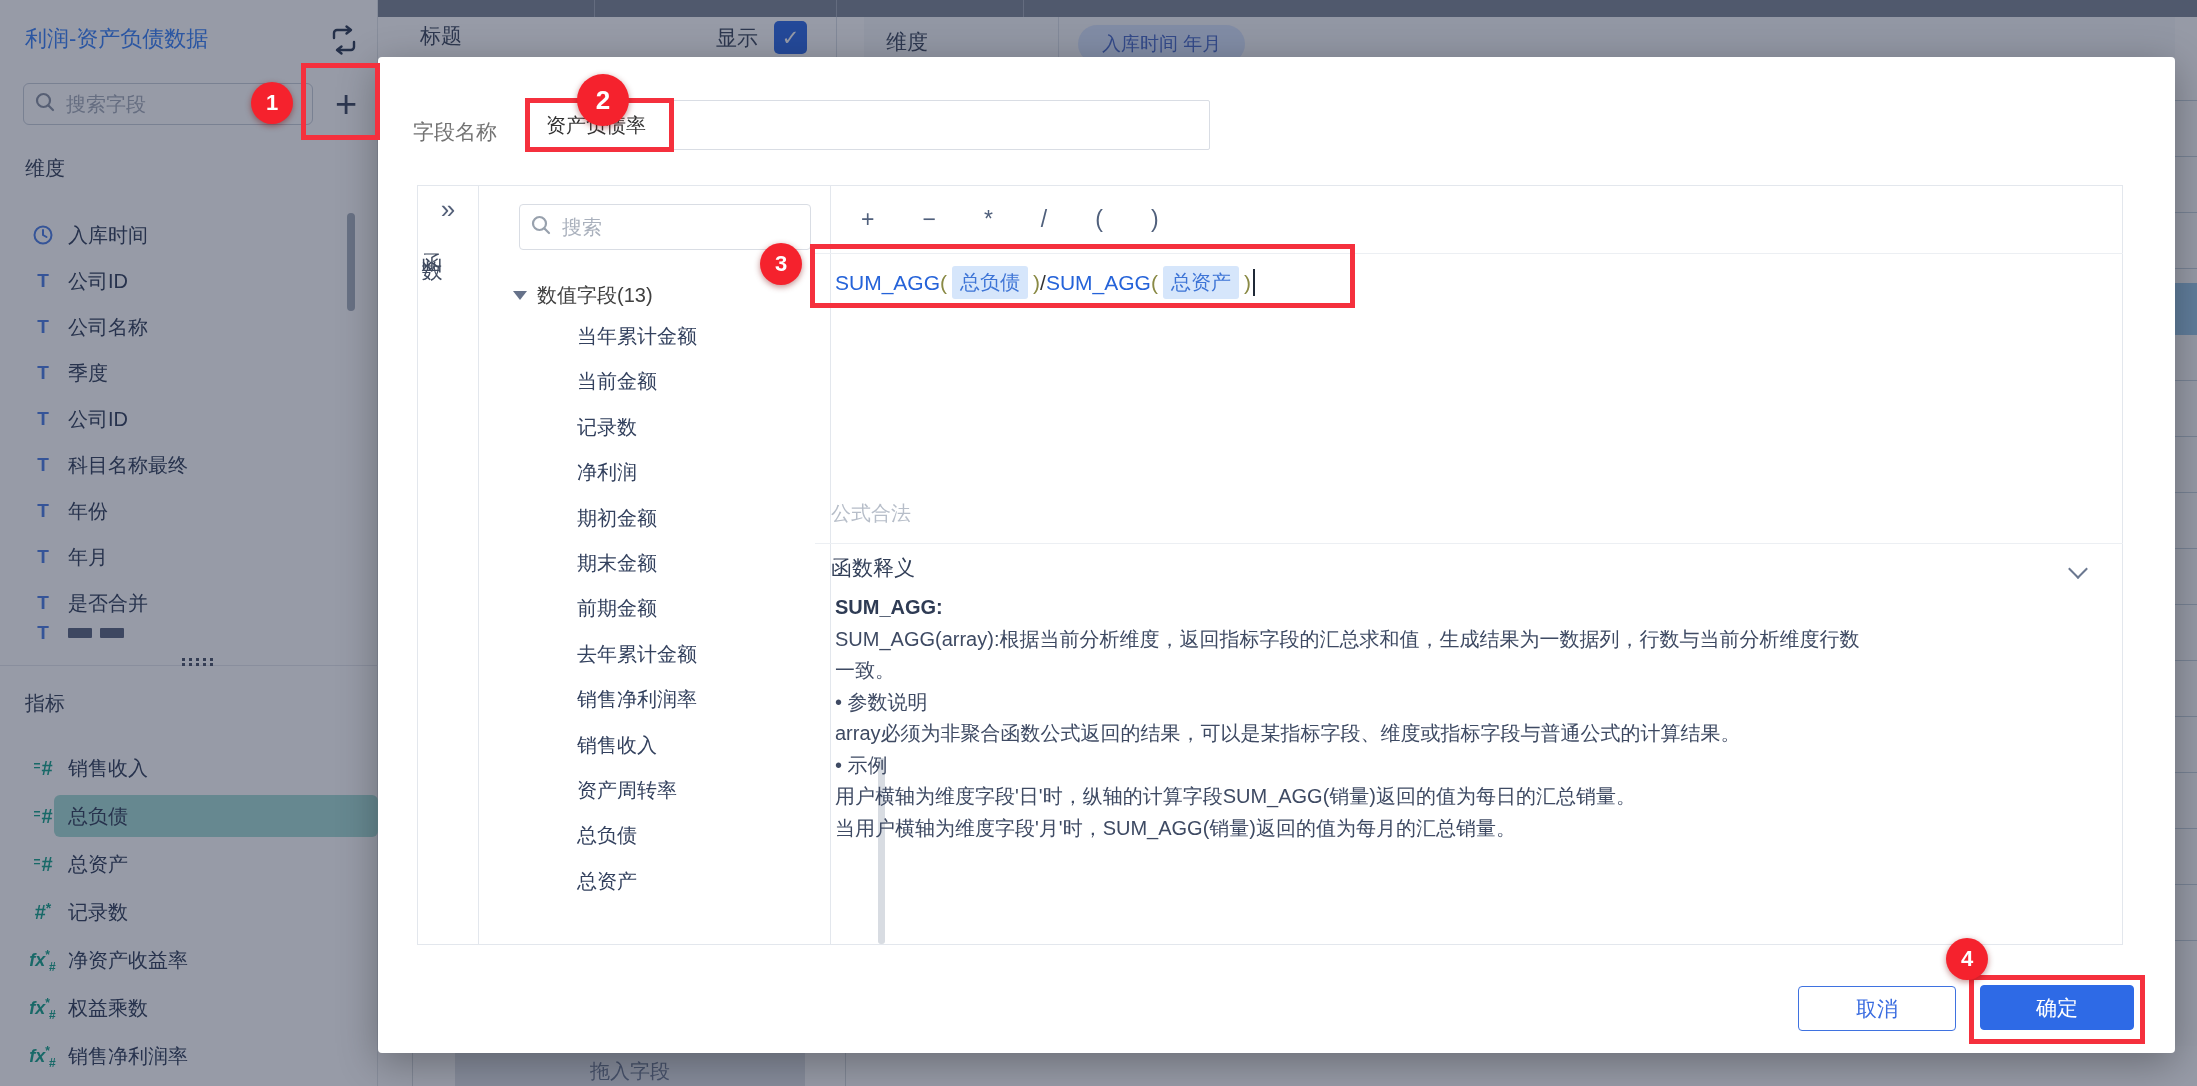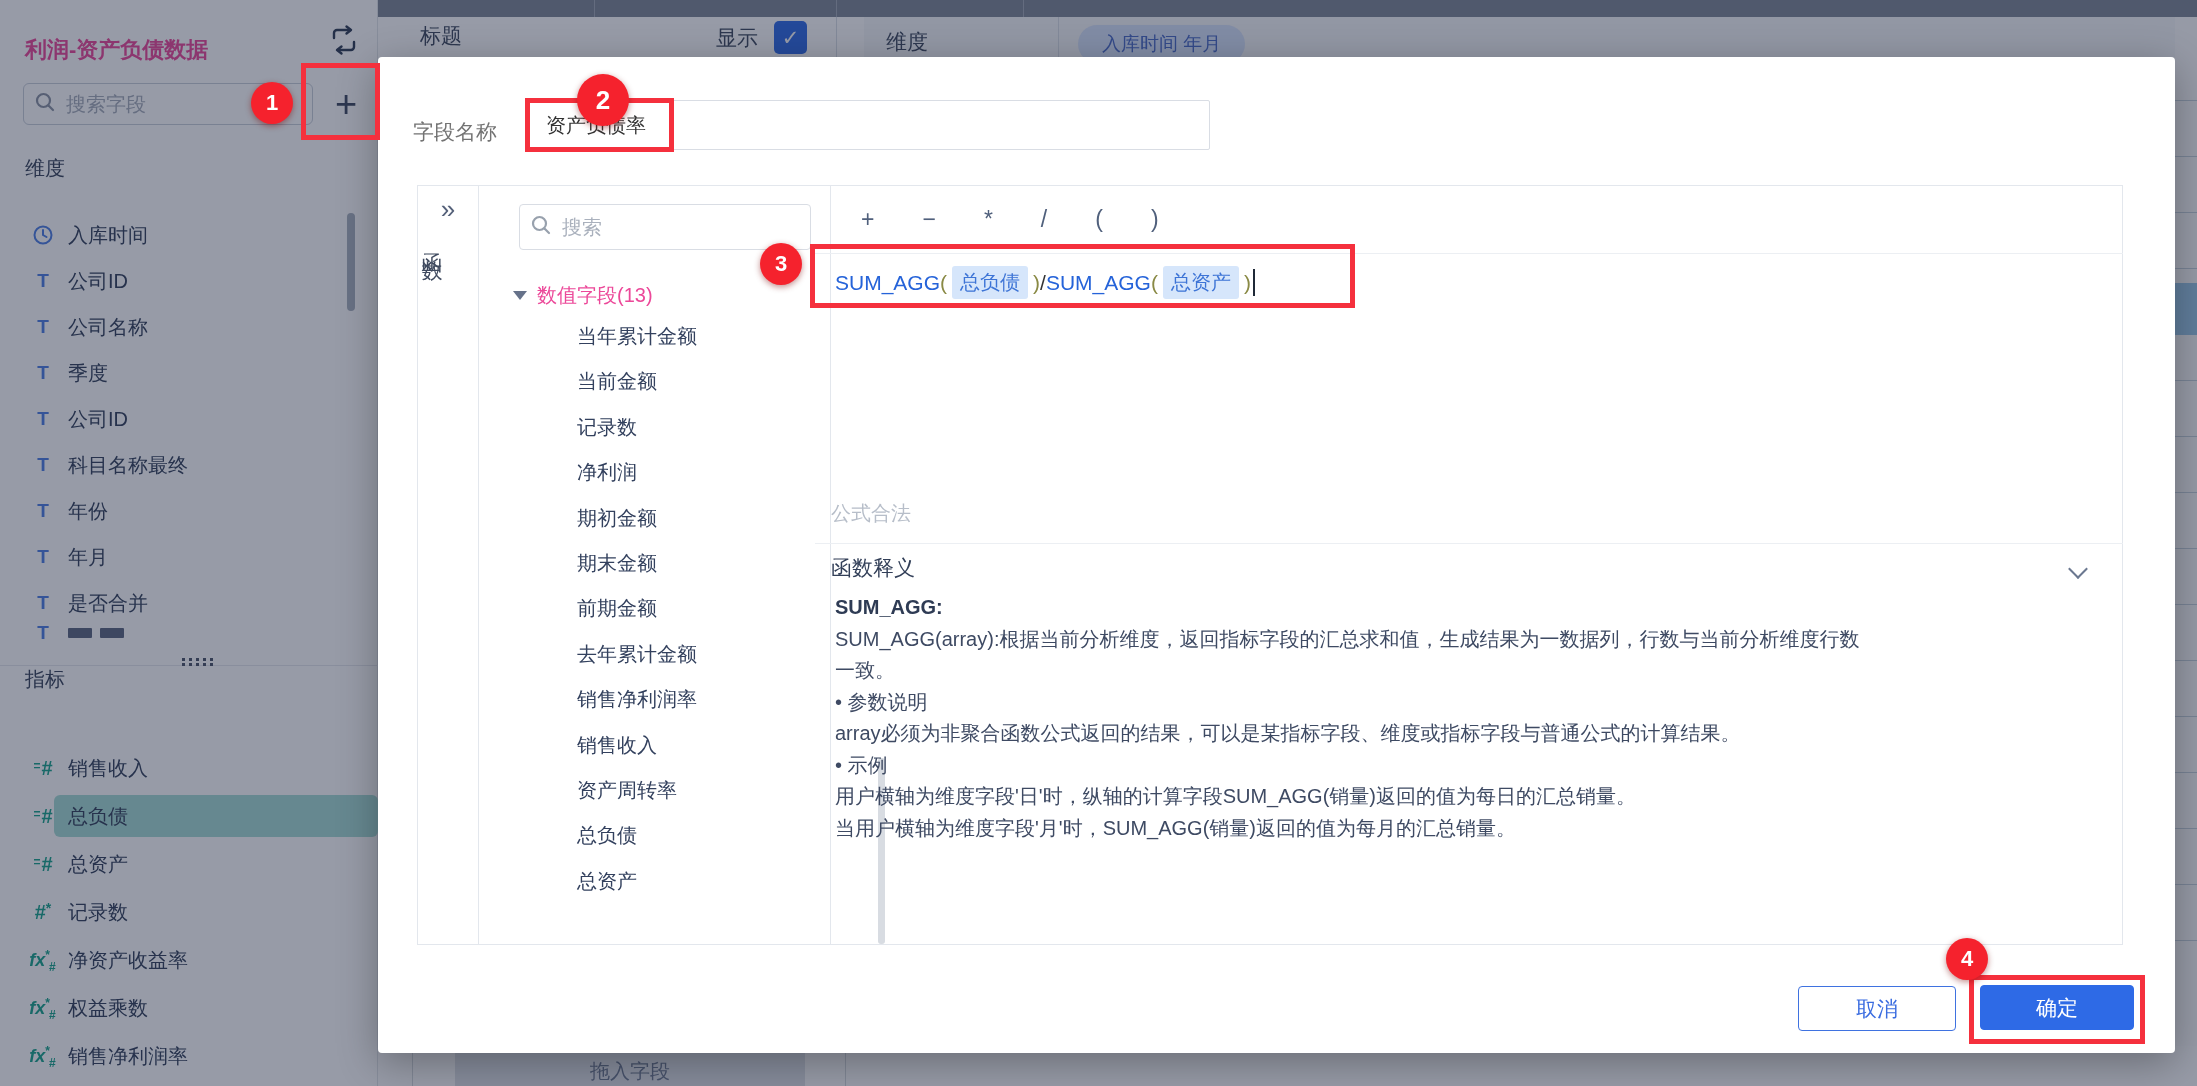--- a/index.html
+++ b/index.html
@@ -24,21 +24,21 @@
   .right-strip .rows{position:absolute;left:0;top:83px;width:22px;height:870px;border-top:1px solid #c6d3de;
         background:repeating-linear-gradient(to bottom,transparent 0 55px,#c6d3de 55px 56px);}
   .right-strip .sel{position:absolute;left:0;top:266px;width:22px;height:52px;background:#9cc9ea;}
   .bottom-strip{position:absolute;left:378px;top:1046px;width:1819px;height:40px;background:#fff;}
   .bottom-strip .seam{position:absolute;top:0;width:1px;height:40px;background:#d6dade;}
   .dropzone{position:absolute;left:77px;top:4px;width:350px;height:40px;background:#e1e4e9;border-radius:4px;
         color:#6e7b93;font-size:20px;display:flex;align-items:flex-start;justify-content:center;padding-top:8px;}
 
   
   #sidebar{position:absolute;left:0;top:0;width:378px;height:1086px;background:#fff;border-right:1px solid #e2e5ea;}
-  .ds-title{position:absolute;left:25px;top:35px;font-size:22px;font-weight:700;color:#ec4899;}
+  .ds-title{position:absolute;left:25px;top:24px;font-size:22px;font-weight:400;color:#3b82f6;}
   .swap-btn{position:absolute;left:328px;top:24px;width:32px;height:32px;}
   .side-search{position:absolute;left:23px;top:83px;width:290px;height:42px;border:1px solid #c9cfd9;border-radius:6px;
        background:#fff;display:flex;align-items:center;padding:0 10px;}
   .side-search input{border:none;outline:none;width:210px;font-size:20px;color:#333;margin-left:8px;background:transparent;}
   .side-search input::placeholder{color:#a6adba;}
   .plus-btn{position:absolute;left:318px;top:76px;width:56px;height:56px;display:flex;align-items:center;justify-content:center;
        font-size:38px;font-weight:300;color:#3e4a61;}
   .sec-h{position:absolute;left:25px;font-size:20px;color:#37435a;}
   .slist{position:absolute;left:0;width:378px;}
   .srow{position:relative;height:46px;display:flex;align-items:center;}
@@ -77,21 +77,21 @@
   .fstrip{position:absolute;left:0;top:0;width:61px;height:758px;border-right:1px solid #e3e7ed;text-align:center;}
   .collapse{display:block;margin-top:10px;font-size:26px;color:#55617a;line-height:26px;}
   .fstrip .vtxt{writing-mode:vertical-rl;letter-spacing:8px;font-size:21px;color:#3f4a5f;margin-top:14px;}
   .treecol{position:absolute;left:77px;top:0;width:336px;height:758px;border-right:1px solid #e3e7ed;}
   .tree-search{position:absolute;left:24px;top:18px;width:292px;height:46px;border:1px solid #d9dde4;border-radius:4px;
         display:flex;align-items:center;padding:0 10px;}
   .tree-search input{border:none;outline:none;width:200px;font-size:20px;color:#333;margin-left:8px;background:transparent;}
   .tree-search input::placeholder{color:#aab1bd;}
   .tgroup{position:absolute;left:18px;top:96px;display:flex;align-items:center;}
   .tri{width:0;height:0;border-left:7px solid transparent;border-right:7px solid transparent;border-top:9px solid #66728a;margin-right:10px;}
-  .tgroup span{font-size:20px;color:#ec4899;}
+  .tgroup span{font-size:20px;color:#404040;}
   .titem{position:absolute;left:82px;height:30px;font-size:20px;color:#33415e;white-space:nowrap;}
   .tree-scroll{position:absolute;left:383px;top:572px;width:7px;height:186px;border-radius:3px;background:#d8dce2;}
   .rcol{position:absolute;left:397px;top:0;width:1308px;height:758px;}
   .opbar{position:absolute;left:0;top:0;width:100%;height:67px;display:flex;align-items:center;padding-left:46px;gap:48px;}
   .opbar .op{font-size:23px;color:#50607c;}
   .hr1{position:absolute;left:0;top:67px;width:100%;height:1px;background:#eceff3;}
   .codeline{position:absolute;left:20px;top:80px;font-family:"DejaVu Sans Mono","Liberation Mono",monospace;font-size:21px;
         display:flex;align-items:center;white-space:pre;}
   .tk-func{color:#2563d9;}
   .tk-paren{color:#8a8a45;}
@@ -240,21 +240,21 @@
               <span class="ic-T">T</span>
             </span>
             <span class="clip-blocks">
               <i></i>
               <i></i>
             </span>
           </div>
         </div>
       <div class="list-divider"></div>
       <div class="dots"></div>
-      <div class="sec-h" style="top:666px">指标</div>
+      <div class="sec-h" style="top:690px">指标</div>
       <div class="slist" style="top:744px">
           <div class="srow mrow">
             <span class="ic">
               <span class="ic-meq"><i>=</i>#</span>
             </span>
             <span class="lab">销售收入</span>
           </div>
           <div class="srow mrow">
             <span class="selbg"></span>
             <span class="ic">

